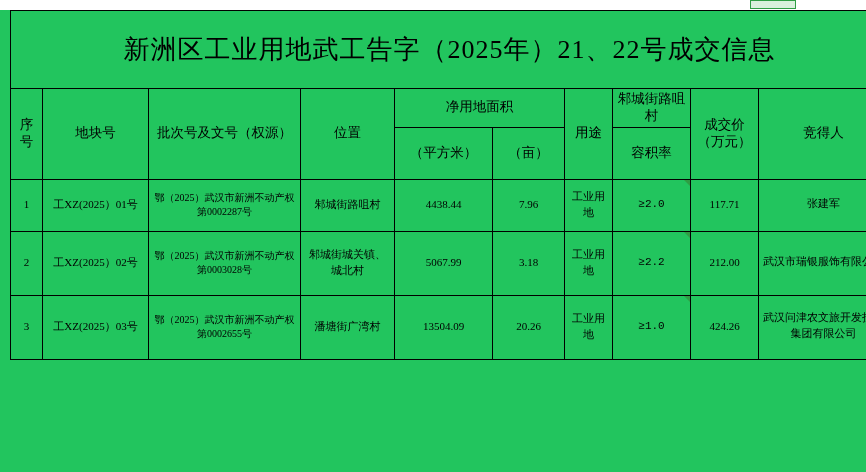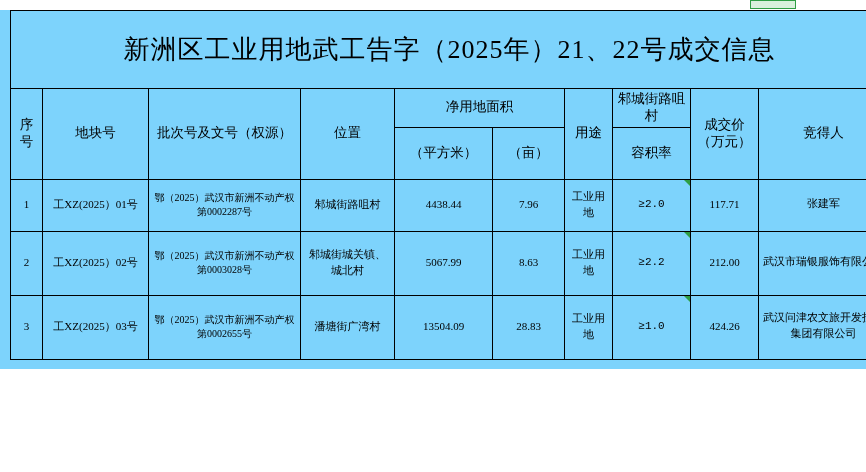--- a/index.html
+++ b/index.html
@@ -10,22 +10,22 @@
   body {
     width: 866px;
     height: 472px;
     font-family: "Liberation Serif", "DejaVu Serif", serif;
     color: #000000;
     overflow: hidden;
   }
   .sheet {
     position: relative;
     width: 866px;
-    height: 369px;
-    background: #7dd3fc;
+    height: 472px;
+    background: #22c55e;
   }
   
   .top-strip {
     position: absolute;
     top: 0;
     left: 0;
     width: 866px;
     height: 10px;
     background: #ffffff;
   }
@@ -162,34 +162,34 @@
         <td class="data-cell">117.71</td>
         <td class="data-cell mark">张建军</td>
       </tr>
 
       <tr class="row-body">
         <td class="data-cell">2</td>
         <td class="data-cell nowrap-tight">工XZ(2025）02号</td>
         <td class="data-cell small">鄂（2025）武汉市新洲不动产权第0003028号</td>
         <td class="data-cell">邾城街城关镇、城北村</td>
         <td class="data-cell">5067.99</td>
-        <td class="data-cell">8.63</td>
+        <td class="data-cell">3.18</td>
         <td class="data-cell">工业用地</td>
         <td class="data-cell mark">≥2.2</td>
         <td class="data-cell">212.00</td>
         <td class="data-cell mark">武汉市瑞银服饰有限公司</td>
       </tr>
 
       <tr class="row-body">
         <td class="data-cell">3</td>
         <td class="data-cell nowrap-tight">工XZ(2025）03号</td>
         <td class="data-cell small">鄂（2025）武汉市新洲不动产权第0002655号</td>
         <td class="data-cell">潘塘街广湾村</td>
         <td class="data-cell">13504.09</td>
-        <td class="data-cell">28.83</td>
+        <td class="data-cell">20.26</td>
         <td class="data-cell">工业用地</td>
         <td class="data-cell mark">≥1.0</td>
         <td class="data-cell">424.26</td>
         <td class="data-cell mark">武汉问津农文旅开发投资集团有限公司</td>
       </tr>
     </tbody>
   </table>
 
 </div>
 

